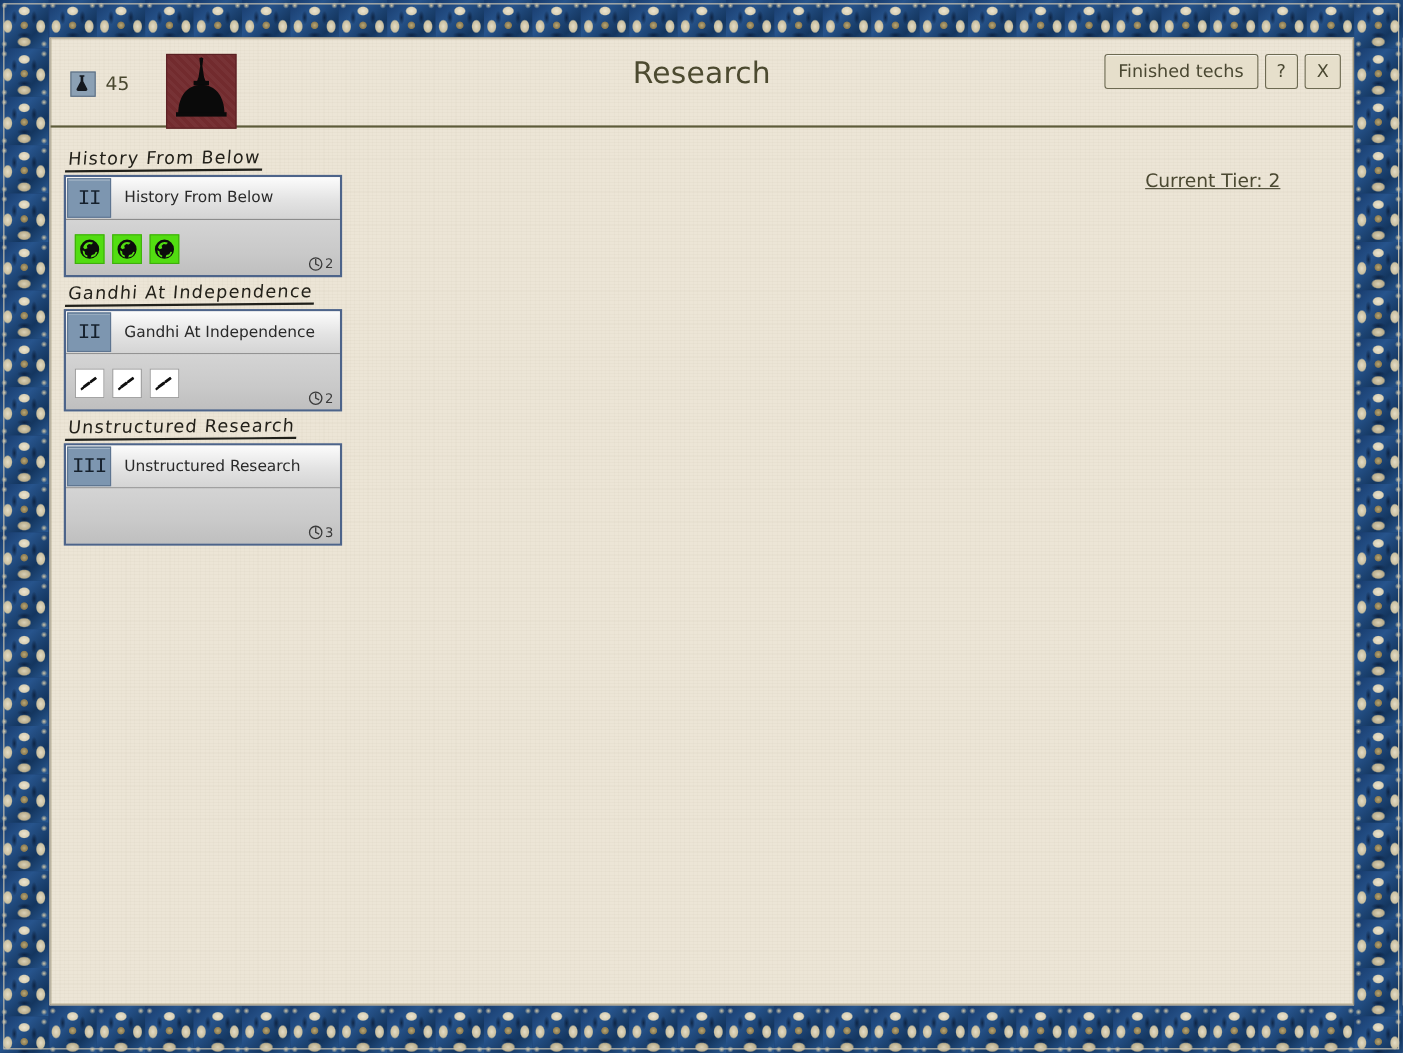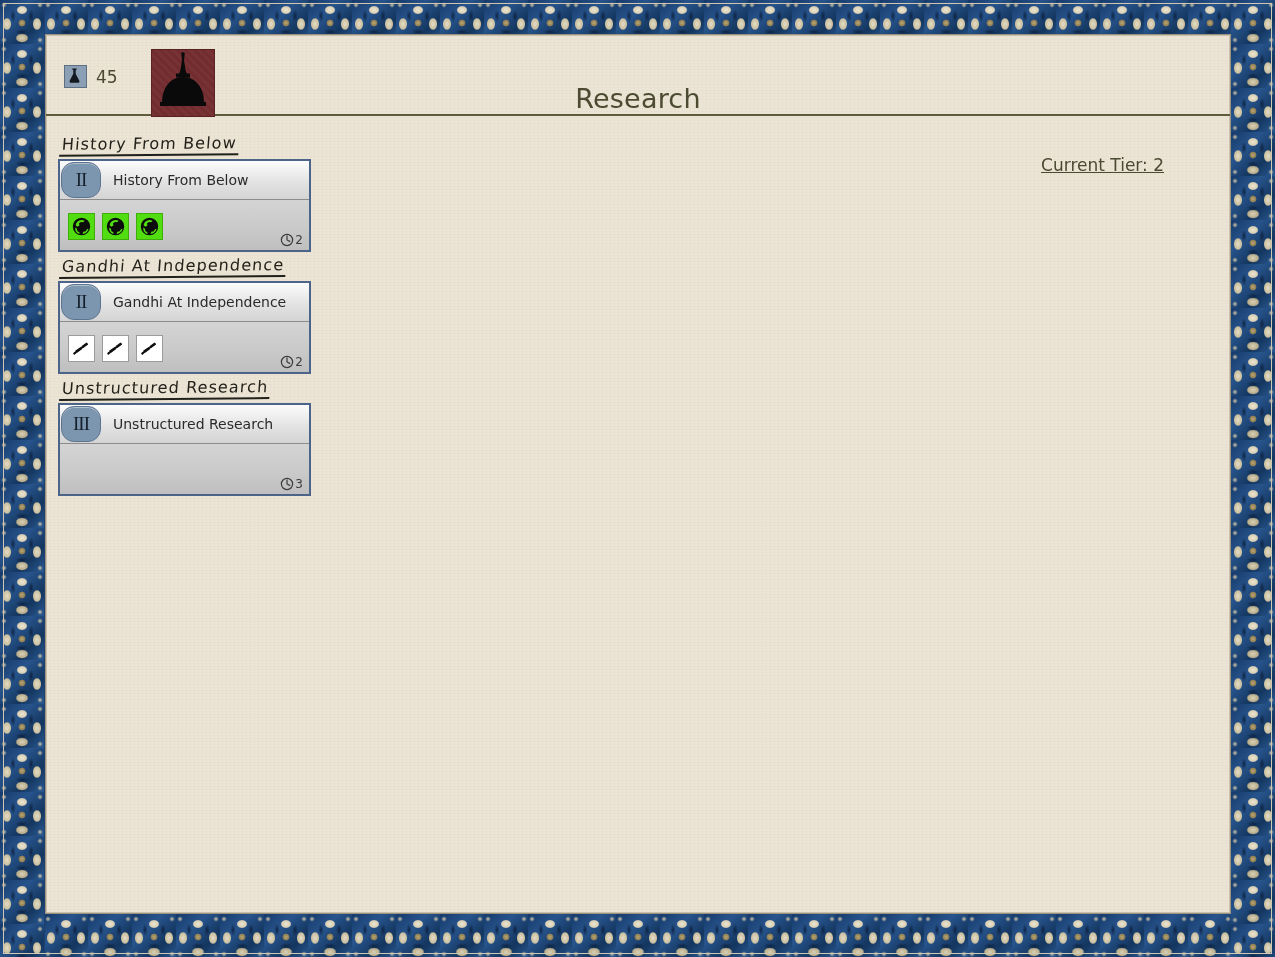--- a/index.html
+++ b/index.html
@@ -105,21 +105,20 @@
   }
   #page-title {
     position: absolute;
     left: 0; right: 0;
     top: 16px;
     text-align: center;
     font-size: 27px;
     color: #4c4a30;
     font-family: "DejaVu Sans", sans-serif;
     letter-spacing: .2px;
-    margin-top: 32px;
   }
 
   
   #science-counter {
     position: absolute;
     left: 18px;
     top: 30px;
     display: flex;
     align-items: center;
     gap: 9px;
@@ -224,26 +223,26 @@
     align-items: stretch;
     background: linear-gradient(180deg, #fcfcfc 0%, #e3e3e3 55%, #d4d4d4 100%);
     border-bottom: 1px solid #8c8c8c;
     height: 38px;
   }
   .tier-badge {
     width: 38px;
     min-width: 38px;
     background: #7d96b0;
     border: 1px solid #5d7490;
-    border-radius: 13px;
+    border-radius: 0;
     margin: 1px;
     display: flex;
     align-items: center;
     justify-content: center;
-    font-family: Liberation Serif, serif;
+    font-family: Liberation Mono, monospace;
     font-size: 19px;
     color: #15202c;
     letter-spacing: -1px;
     box-shadow: 0 1px 0 rgba(255,255,255,.4) inset;
   }
   .tech-card-name {
     flex: 1;
     display: flex;
     align-items: center;
     padding-left: 11px;
@@ -429,20 +428,25 @@
         <svg width="62" height="66" viewBox="0 0 62 66">
           <path d="M29.2 3 L31 2 L32.8 3 L32 10 L33.5 20 L35 24 L27 24 L28.5 20 L30 10 Z" fill="#0a0a0a"></path>
           <rect x="24" y="23.5" width="14" height="4" fill="#0a0a0a"></rect>
           <path d="M31 27 C44 27 52 38 52 53 L10 53 C10 38 18 27 31 27 Z" fill="#0a0a0a"></path>
           <rect x="8" y="52" width="46" height="4" fill="#0a0a0a"></rect>
         </svg>
       </div>
 
       <div id="page-title">Research</div>
 
+      <div id="header-buttons">
+        <button class="hdr-btn">Finished techs</button>
+        <button class="hdr-btn small">?</button>
+        <button class="hdr-btn small">X</button>
+      </div>
     </div>
 
     <div id="panel-body">
       <div id="current-tier">Current Tier: 2</div>
       <div id="tech-list">
           <div class="tech-group"><div class="tech-heading">History From Below</div><div class="tech-card">
               <div class="tech-card-top">
                 <div class="tier-badge">II</div>
                 <div class="tech-card-name">History From Below</div>
               </div>

